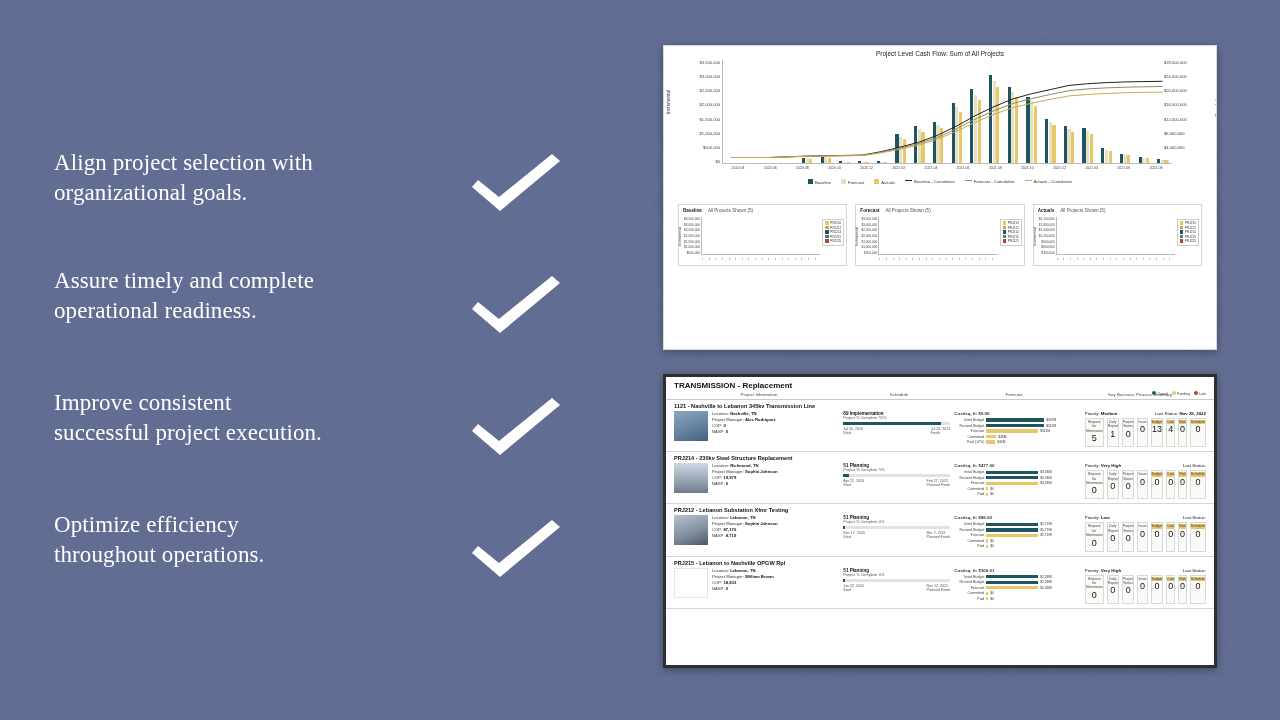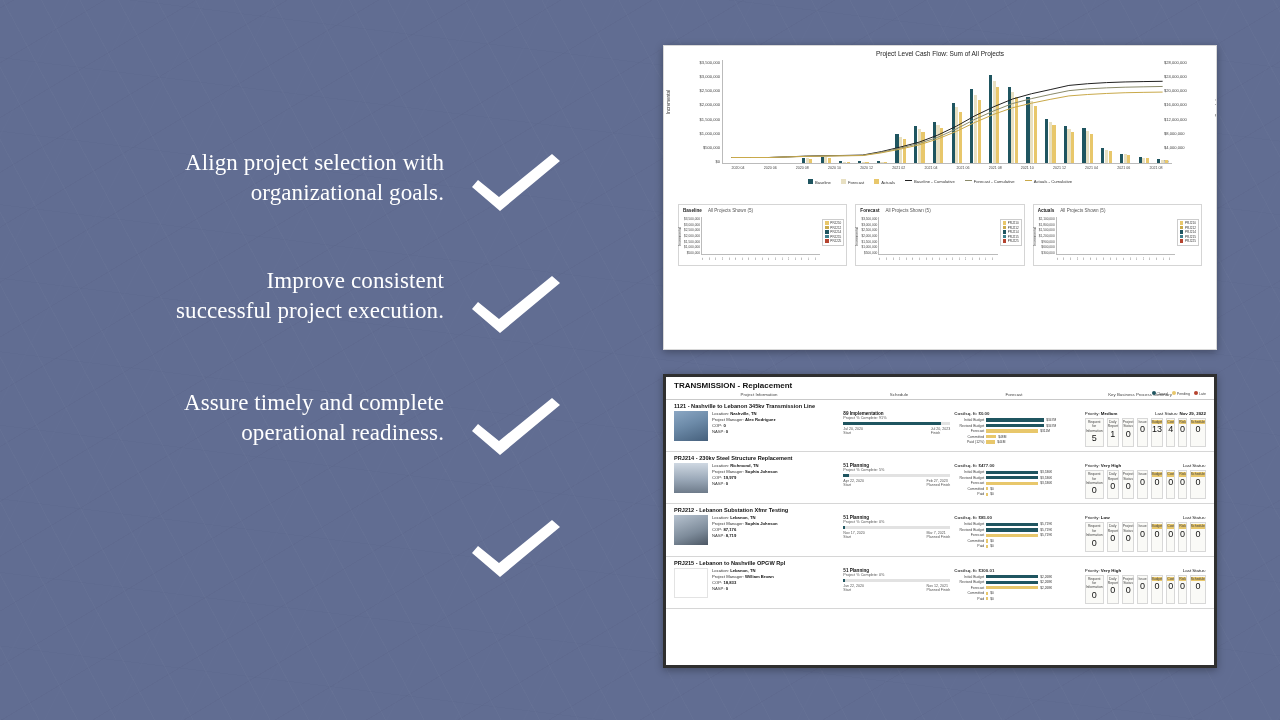--- a/index.html
+++ b/index.html
@@ -27,21 +27,20 @@
   
   .bullets {
     position: absolute;
     left: 54px; top: 138px;
     width: 520px;
   }
   .bullet-row {
     position: relative;
     min-height: 86px;
     margin-bottom: 36px;
-    text-align: right;
   }
   .bullet-text {
     color: #ffffff;
     font-size: 23px;
     line-height: 30px;
     font-family: "Liberation Serif", serif;
     width: 390px;
     white-space: pre-line;
     letter-spacing: .1px;
   }
@@ -295,41 +294,43 @@
   <div class="bullet-row r1">
     <div class="bullet-text">Align project selection with
 organizational goals.</div>
     <div class="check">
       <svg width="88" height="58" viewBox="0 0 88 58">
           <polygon points="6,26 0,33 28,57 88,7 80,0 27,43" fill="#ffffff"></polygon>
         </svg>
     </div>
   </div>
 
+  <div class="bullet-row r3">
+    <div class="bullet-text">Assure timely and complete
+operational readiness.</div>
+    <div class="check">
+      <svg width="88" height="58" viewBox="0 0 88 58">
+          <polygon points="6,26 0,33 28,57 88,7 80,0 27,43" fill="#ffffff"></polygon>
+        </svg>
+    </div>
+  </div>
+
   <div class="bullet-row r2">
     <div class="bullet-text">Improve consistent
 successful project execution.</div>
     <div class="check">
       <svg width="88" height="58" viewBox="0 0 88 58">
           <polygon points="6,26 0,33 28,57 88,7 80,0 27,43" fill="#ffffff"></polygon>
         </svg>
     </div>
   </div>
 
-  <div class="bullet-row r3">
-    <div class="bullet-text">Assure timely and complete
-operational readiness.</div>
-    <div class="check">
-      <svg width="88" height="58" viewBox="0 0 88 58">
-          <polygon points="6,26 0,33 28,57 88,7 80,0 27,43" fill="#ffffff"></polygon>
-        </svg>
-    </div>
-  </div>
-
   <div class="bullet-row r4">
+    <div class="bullet-text">Optimize efficiency
+throughout operations.</div>
     <div class="check">
       <svg width="88" height="58" viewBox="0 0 88 58">
           <polygon points="6,26 0,33 28,57 88,7 80,0 27,43" fill="#ffffff"></polygon>
         </svg>
     </div>
   </div>
 
 </div>
 
 <div class="card card-top">

